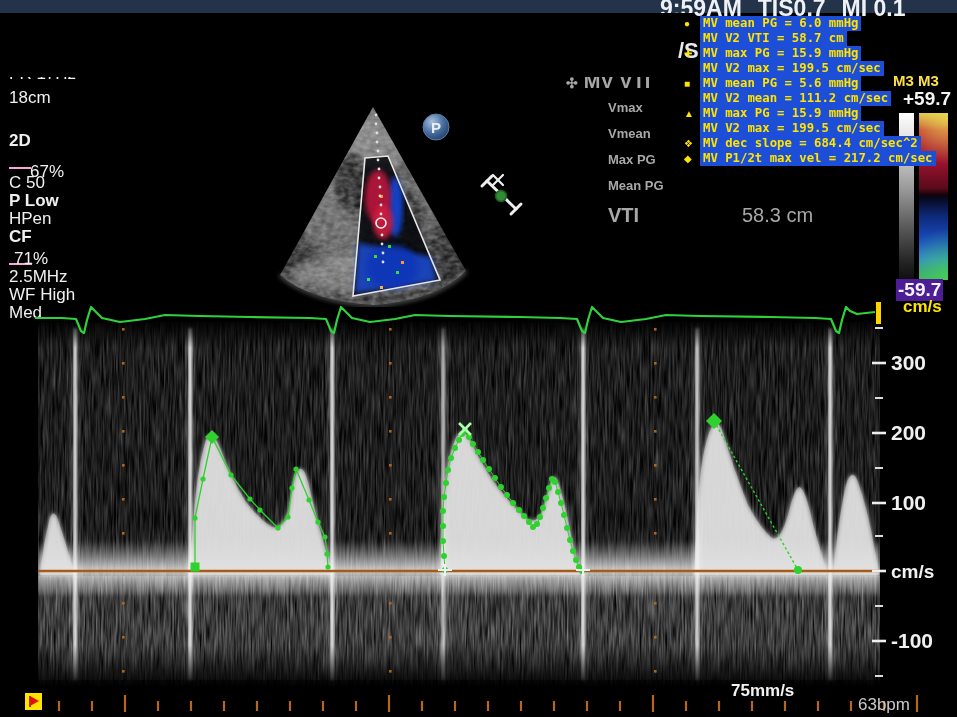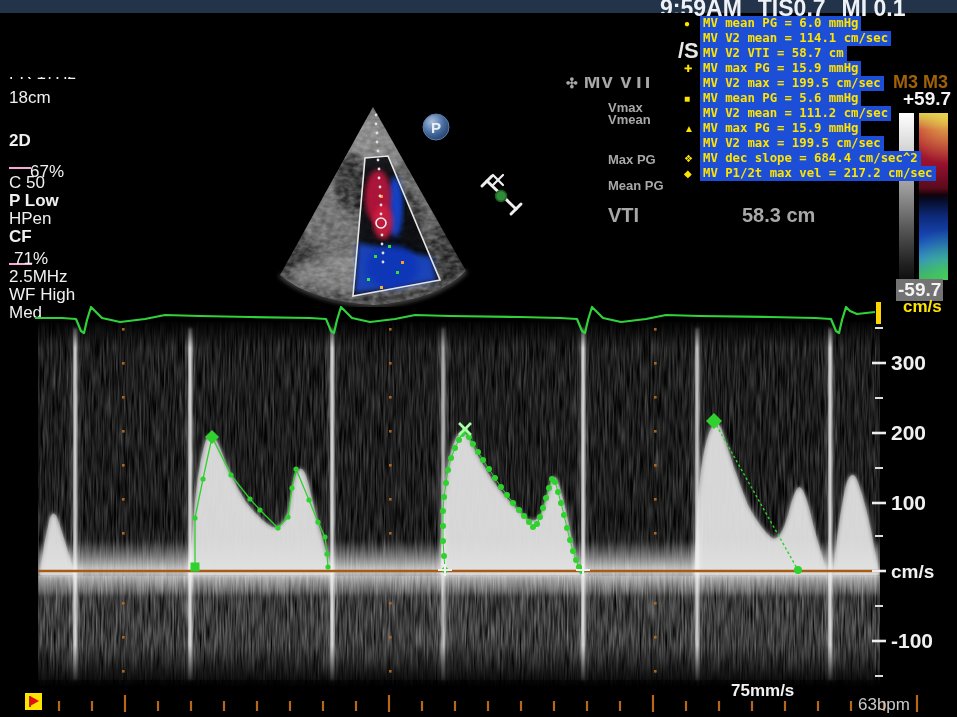--- a/index.html
+++ b/index.html
@@ -20,32 +20,32 @@
   #lp-c{top:173px;} #lp-p{top:191px;font-weight:bold;} #lp-hpen{top:209px;} #lp-cf{top:227px;}
   #lp-gcf{top:249px;} #lp-freq{top:267px;text-align:right;} #lp-wf{top:285px;} #lp-med{top:303px;}
   
   #echo-svg{position:absolute;left:240px;top:85px;z-index:1;}
   
   #menu{position:absolute;left:0;top:0;z-index:1;}
   #menu-title{position:absolute;left:566px;top:70px;font-size:20px;font-weight:bold;color:#a8a8a8;white-space:nowrap;}
   #menu-title .glyph{font-size:14px;margin-right:6px;}
   .menu-item{position:absolute;left:608px;font-size:13px;font-weight:bold;color:#a8a8a8;white-space:nowrap;}
   #vti-row{position:absolute;left:608px;top:204px;font-size:20px;font-weight:bold;color:#a8a8a8;}
-  #vti-value{position:absolute;left:742px;top:204px;font-size:20px;font-weight:bold;color:#a8a8a8;white-space:nowrap;}
+  #vti-value{position:absolute;left:742px;top:204px;font-size:20px;font-weight:normal;color:#a8a8a8;white-space:nowrap;}
   
   #results-box{position:absolute;left:684px;top:16px;z-index:6;}
   .rline{height:15px;line-height:15px;white-space:nowrap;display:flex;align-items:center;}
   .rmark{display:inline-block;width:16px;font-size:10px;color:#ffe400;text-align:left;}
   .rtext{background:#1d4ed8;color:#ffe400;font-family:"DejaVu Sans Mono",monospace;
          font-weight:bold;font-size:12.3px;padding:0 3px;}
   
-  #m-label{position:absolute;left:893px;top:72px;z-index:2;font-size:18px;font-weight:bold;color:#a16207;}
+  #m-label{position:absolute;left:893px;top:72px;z-index:2;font-size:15px;font-weight:bold;color:#fde047;}
   #cb-top{position:absolute;left:901px;top:88px;z-index:2;background:#000;color:#f4f4f4;
           font-size:19px;font-weight:bold;padding:0 2px;}
-  #cb-bottom{position:absolute;left:896px;top:279px;z-index:2;background:#737373;color:#f4f4f4;
+  #cb-bottom{position:absolute;left:896px;top:279px;z-index:2;background:#4c1d95;color:#f4f4f4;
           font-size:19px;font-weight:bold;padding:0 2px;}
   #cb-units{position:absolute;left:903px;top:297px;z-index:2;color:#ffe400;font-size:17px;font-weight:bold;}
   #graybar{position:absolute;left:899px;top:113px;width:15px;height:167px;z-index:2;
      background:linear-gradient(to bottom,#ffffff,#d8d8d8 20%,#9a9a9a 45%,#555 70%,#222 90%,#0e0e0e);}
   #colorbar{position:absolute;left:919px;top:113px;width:29px;height:167px;z-index:2;
      background:
        radial-gradient(circle at 100% 0%, rgba(232,213,80,.95), rgba(232,213,80,0) 30%),
        radial-gradient(circle at 100% 100%, rgba(70,205,90,.95), rgba(70,205,90,0) 30%),
        linear-gradient(to bottom,#d9c94e 0%,#c22033 10%,#98122e 30%,#5a0a1c 45%,#150308 49%,
                        #06091f 51%,#0d2a7a 62%,#1b50c8 78%,#2f7de8 88%,#3fae53 100%);}
@@ -170,36 +170,32 @@
           <line x1="263" y1="90" x2="253" y2="100"></line>
       </g>
       <circle cx="261" cy="111" r="5.5" fill="#2e8b38" stroke="#1b5e20" stroke-width="1.5"></circle>
     </g>
   </svg>
 
   <div id="menu">
     <div id="menu-title"><span class="glyph">✣</span><span>MV VTI</span></div>
     <div id="menu-items">
         <div class="menu-item" style="top: 100px;">Vmax</div>
-        <div class="menu-item" style="top: 112px;">Vmean</div>
+        <div class="menu-item" style="top: 126px;">Vmean</div>
         <div class="menu-item" style="top: 152px;">Max PG</div>
         <div class="menu-item" style="top: 178px;">Mean PG</div>
       </div>
     <div id="vti-row">VTI</div>
     <div id="vti-value">58.3 cm</div>
   </div>
 
   <div id="results-box">
       <div class="rline">
         <span class="rmark">●</span>
         <span class="rtext">MV mean PG = 6.0 mmHg</span>
-      </div>
-      <div class="rline">
-        <span class="rmark"></span>
-        <span class="rtext">MV V2 mean = 114.1 cm/sec</span>
       </div>
       <div class="rline">
         <span class="rmark"></span>
         <span class="rtext">MV V2 VTI = 58.7 cm</span>
       </div>
       <div class="rline">
         <span class="rmark">✚</span>
         <span class="rtext">MV max PG = 15.9 mmHg</span>
       </div>
       <div class="rline">

